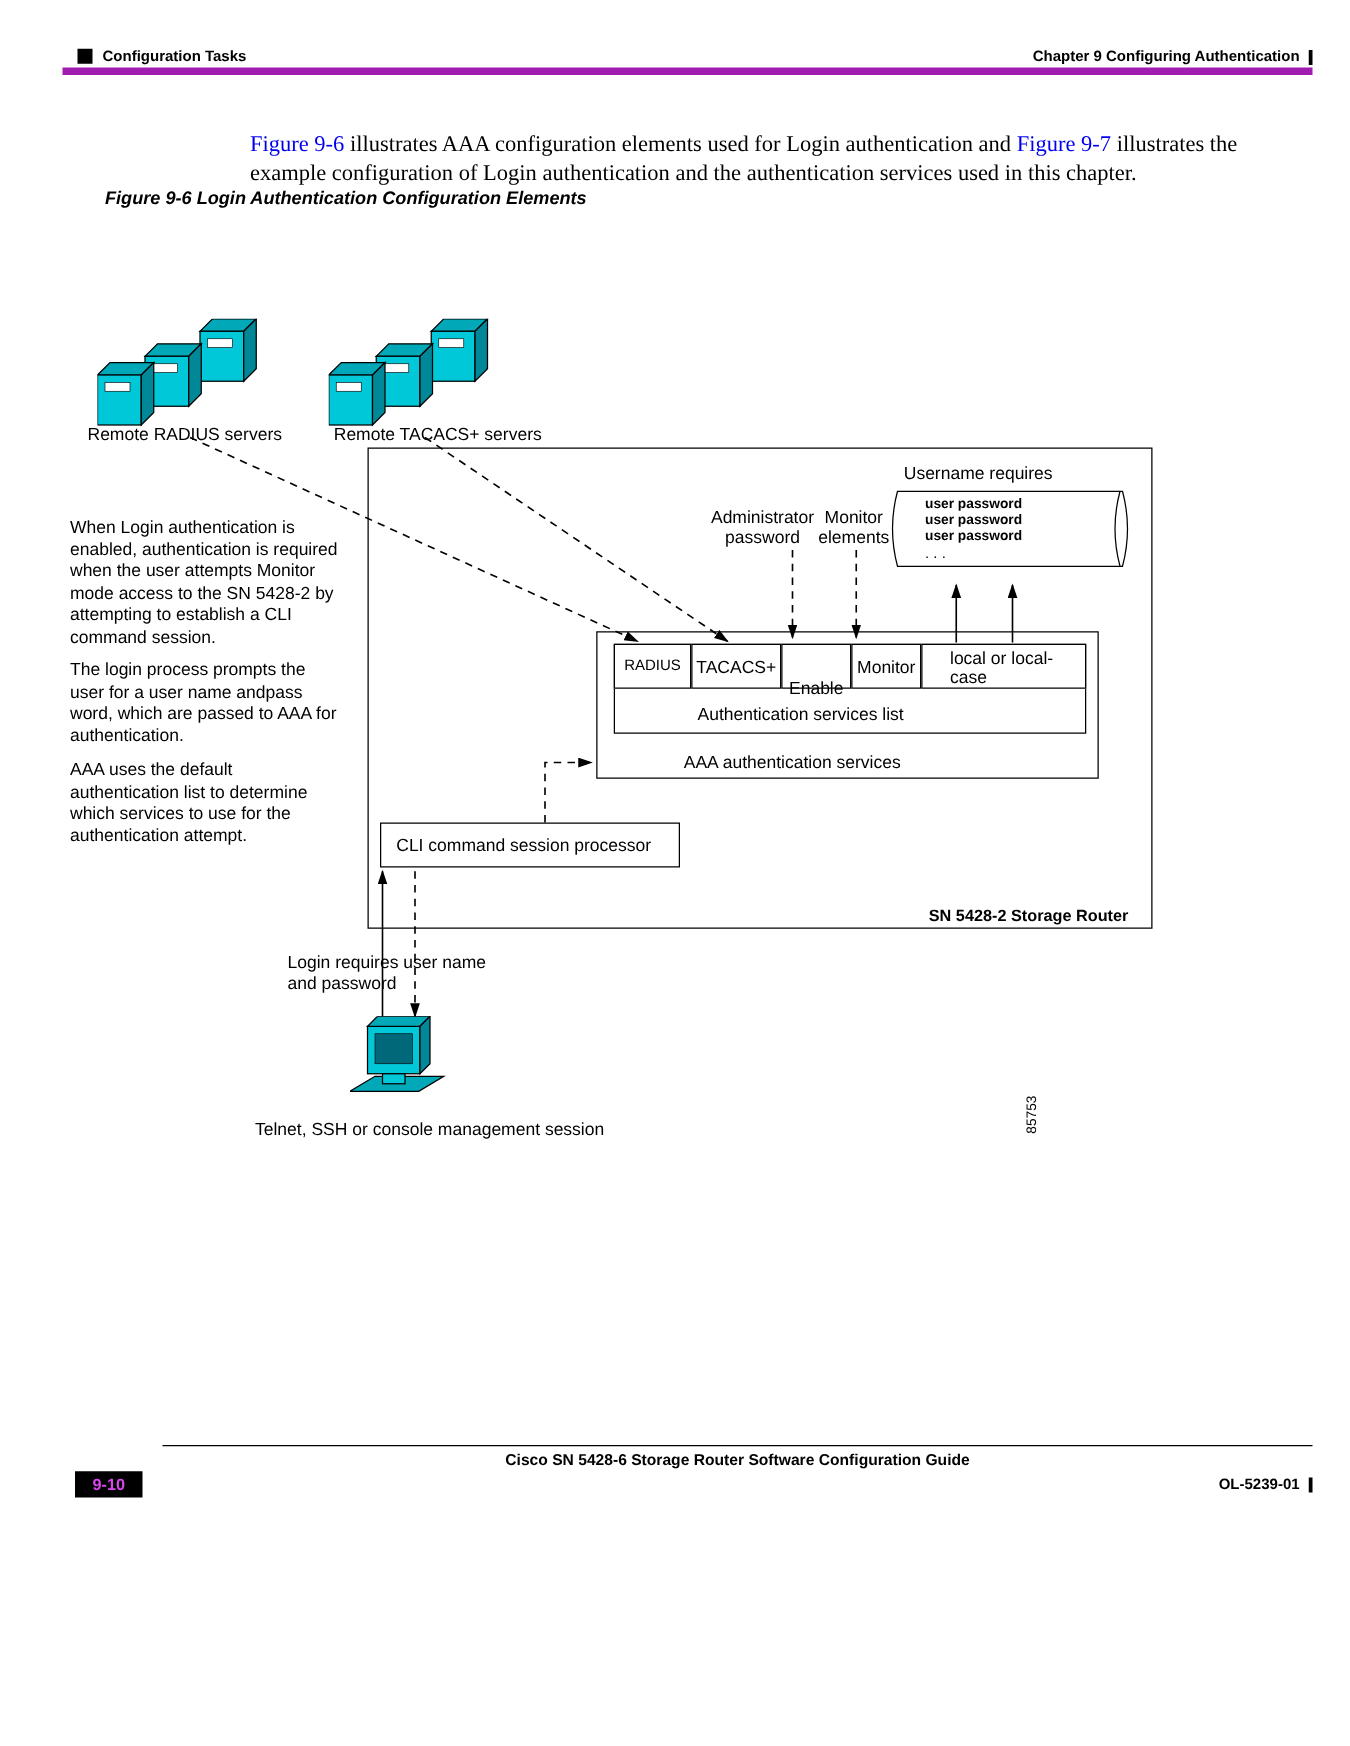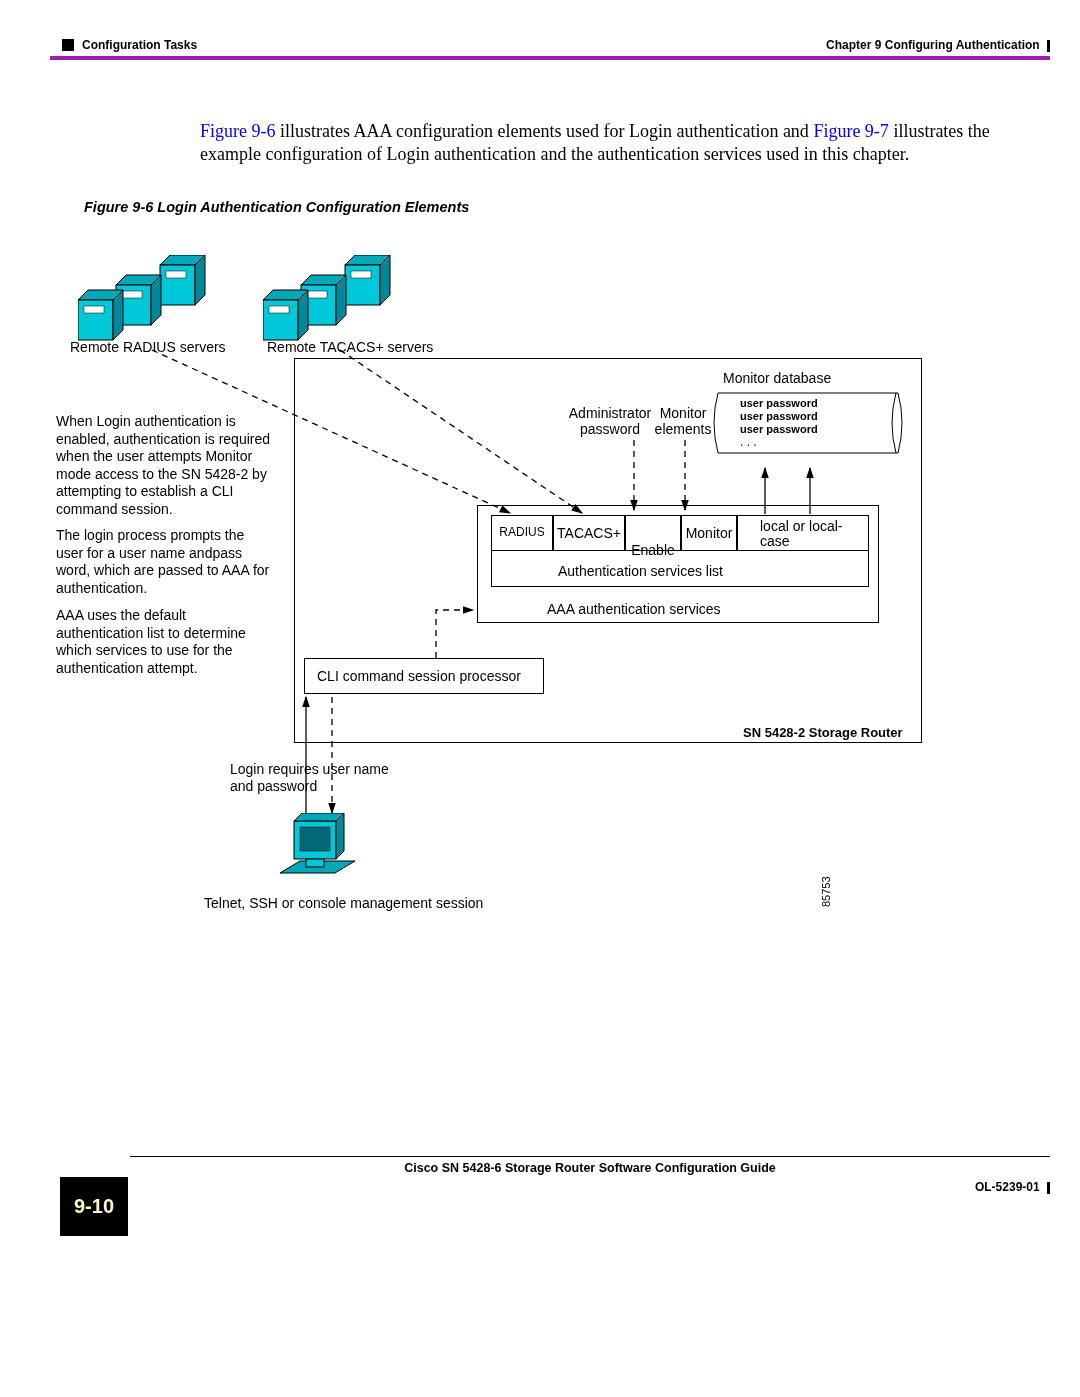--- a/index.html
+++ b/index.html
@@ -13,22 +13,22 @@
   }
   .page {
     position: absolute;
     left: 50px;
     top: 30px;
     width: 1000px;
   }
   .header-row {
     position: relative;
     height: 30px;
-    border-bottom: 4px solid #a21caf;
-    margin-bottom: 60px;
+    border-bottom: 6px solid #a21caf;
+    margin-bottom: 44px;
   }
   .header-left-marker {
     position: absolute;
     left: 12px;
     top: 9px;
     width: 12px;
     height: 12px;
     background: #000;
   }
   .header-left {
@@ -56,21 +56,20 @@
   .body-text {
     margin-left: 150px;
     width: 820px;
     font-family: "Times New Roman", serif;
     font-size: 18px;
     line-height: 1.3;
   }
   .body-text .link { color: #0000ee; }
   .fig-caption {
     margin-left: 34px;
-    margin-top: 32px;
     font-size: 14.5px;
     font-weight: bold;
     font-style: italic;
   }
   .diagram {
     position: absolute;
     left: 0;
     top: 185px;
     width: 1000px;
     height: 720px;
@@ -115,24 +114,24 @@
   }
   .footer-row {
     position: relative;
     height: 30px;
     margin-top: 2px;
   }
   .page-num-box {
     position: absolute;
     left: 10px;
     background: #000;
-    color: #fef9c3;
-    font-weight: bold;
-    font-size: 20px;
-    padding: 18px 14px;
+    color: #d946ef;
+    font-weight: bold;
+    font-size: 13px;
+    padding: 3px 14px;
   }
   .footer-ol {
     position: absolute;
     right: 0;
     top: 3px;
     font-size: 12px;
     font-weight: bold;
   }
   .footer-ol-bar {
     display: inline-block;
@@ -229,21 +228,21 @@
     </svg>
     <div class="label" style="left:217px; top:124px;">Remote TACACS+ servers</div>
 
     <div class="exp-text" style="left:6px; top:198px;">When Login authentication is enabled, authentication is required when the user attempts Monitor mode access to the SN 5428-2 by attempting to establish a CLI command session.</div>
     <div class="exp-text" style="left:6px; top:312px;">The login process prompts the user for a user name andpass word, which are passed to AAA for authentication.</div>
     <div class="exp-text" style="left:6px; top:392px;">AAA uses the default authentication list to determine which services to use for the authentication attempt.</div>
 
     <div class="router-box" style="left:244px; top:143px; width:628px; height:385px;"></div>
     <div class="label" style="left:693px; top:510px; font-weight:bold; font-size:13px;">SN 5428-2 Storage Router</div>
 
-    <div class="label" style="left:673px; top:155px;">Monitor database</div>
+    <div class="label" style="left:673px; top:155px;">Username requires</div>
     <svg style="left:660px; top:170px;" width="200" height="80">
        <path d="M 8 8 Q 0 38 8 68 L 188 68 Q 196 38 188 8 Z" fill="none" stroke="#000" stroke-width="1"></path>
        <path d="M 186 8 Q 178 38 186 68" fill="none" stroke="#000" stroke-width="1"></path>
     </svg>
     <div class="small-label" style="left:690px; top:182px;">user    password</div>
     <div class="small-label" style="left:690px; top:195px;">user    password</div>
     <div class="small-label" style="left:690px; top:208px;">user    password</div>
     <div class="label" style="left:690px; top:220px; font-size:12px;">. . .</div>
 
     <div class="label" style="left:510px; top:190px; text-align:center; width:100px;">Administrator password</div>

